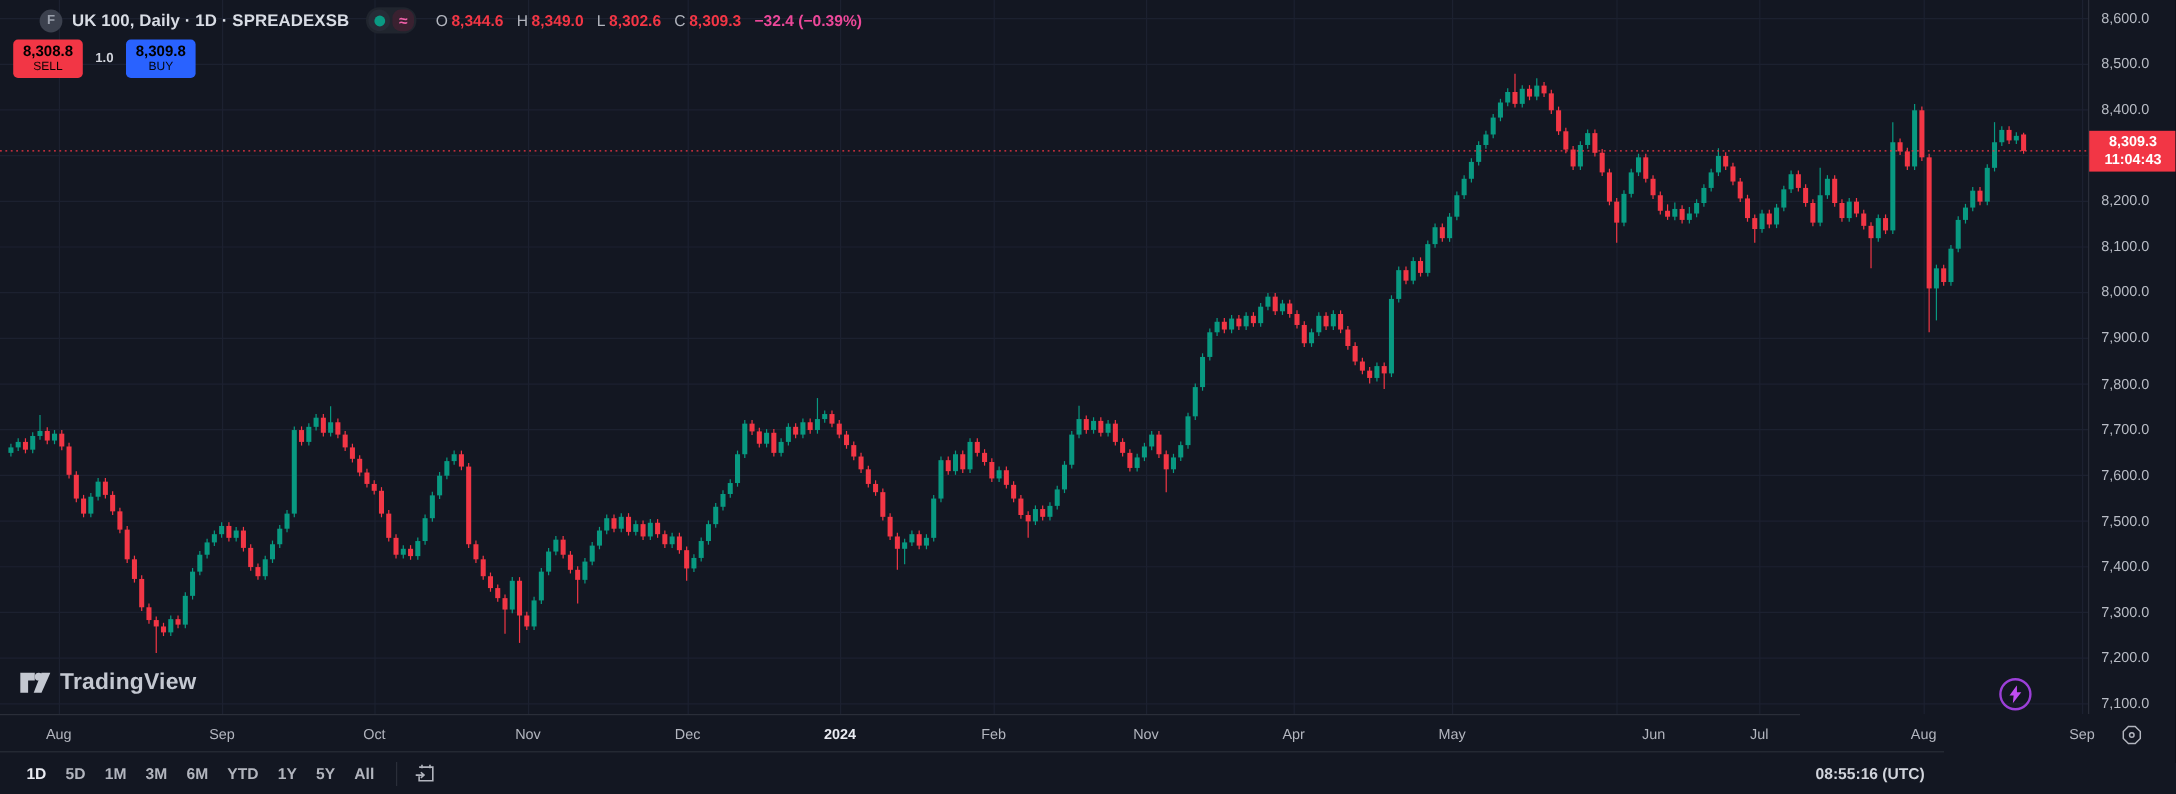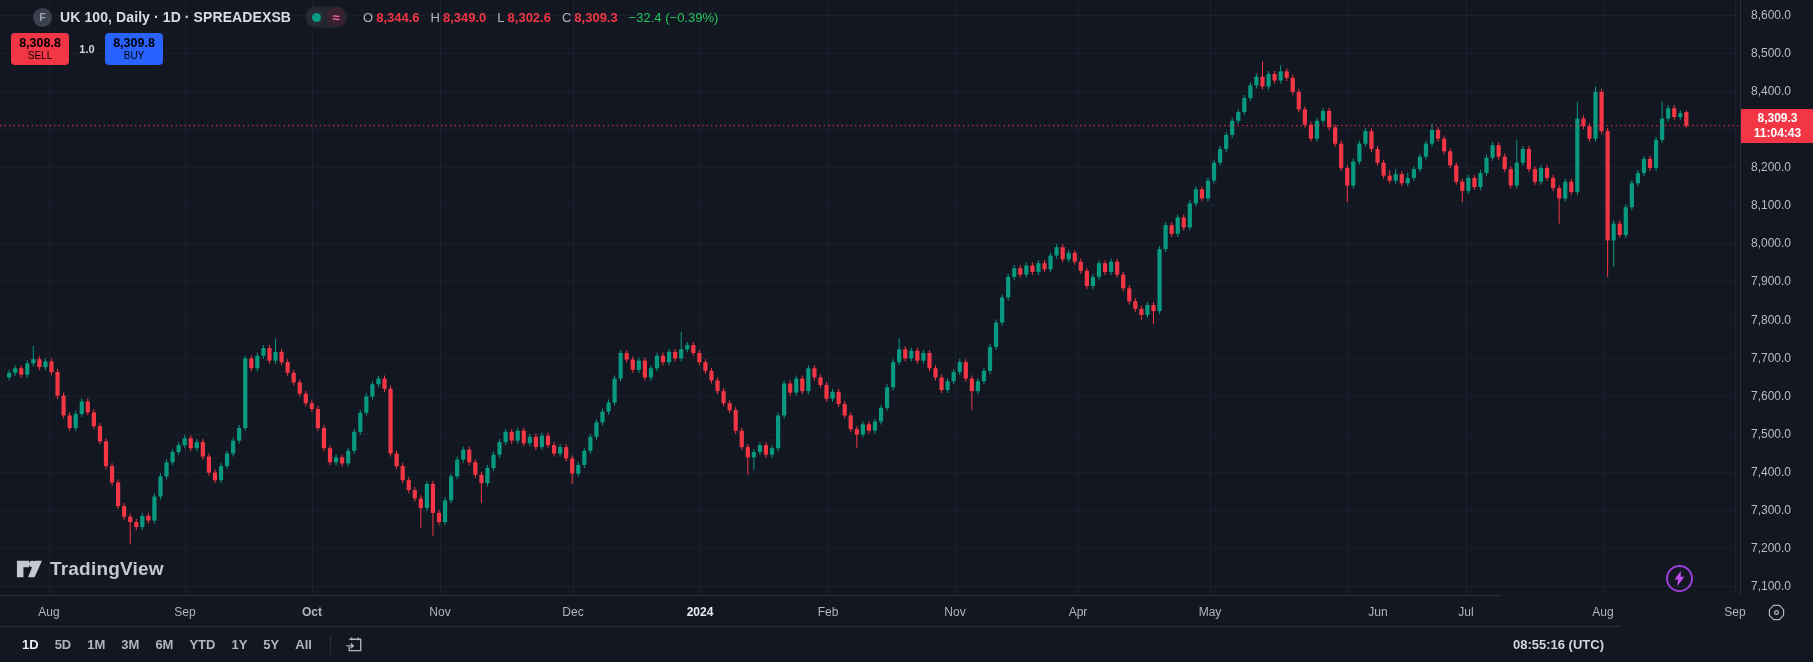--- a/index.html
+++ b/index.html
@@ -14,21 +14,21 @@
             font-size:11px;font-weight:700;display:flex;align-items:center;justify-content:center;}
   .sym-title{margin-left:8px;color:#d8dce4;font-size:14px;font-weight:600;letter-spacing:.1px;}
   .status-pill{margin-left:14px;display:flex;align-items:center;background:#20252e;border-radius:11px;padding:2px;gap:2px;}
   .dot-wrap{width:18px;height:18px;border-radius:50%;background:#262b36;display:flex;align-items:center;justify-content:center;}
   .green-dot{width:9px;height:9px;border-radius:50%;background:#0a9a83;}
   .delay-wrap{width:18px;height:18px;border-radius:7px;background:#3a2130;color:#f060a8;
               font-size:13px;font-weight:700;display:flex;align-items:center;justify-content:center;}
   .ohlc{margin-left:16px;display:flex;align-items:center;font-size:13px;white-space:nowrap;}
   .ohlc .lab{color:#b2b5be;margin-right:3px;}
   .ohlc .val{color:#f23645;margin-right:11px;font-weight:600;}
-  .ohlc .chg{color:#22c55e;font-weight:400;}
+  .ohlc .chg{color:#ec4899;font-weight:700;}
   
   .trade{position:absolute;left:11px;top:33px;display:flex;align-items:center;z-index:5;}
   .trade-btn{width:58px;border-radius:4px;color:#000000;text-align:center;padding:3px 0 4px;cursor:pointer;}
   .trade-btn .p{font-size:12.5px;font-weight:700;line-height:14px;}
   .trade-btn .l{font-size:10px;line-height:11px;opacity:.95;}
   .sell{background:#f23645;}
   .buy{background:#2962ff;}
   .spread{color:#d1d4dc;font-size:11px;font-weight:600;width:36px;text-align:center;}
   
   .watermark{position:absolute;left:16px;top:557px;display:flex;align-items:center;gap:8px;
@@ -734,21 +734,21 @@
 
   <div class="time-axis" id="time-axis">
     <div class="corner-icon">
       <svg width="17" height="17" viewBox="0 0 18 18">
         <path fill="none" stroke="#b2b5be" stroke-width="1.3" d="M6 1.5h6L16.5 6v6L12 16.5H6L1.5 12V6z"></path>
         <circle cx="9" cy="9" r="2" fill="none" stroke="#b2b5be" stroke-width="1.3"></circle>
       </svg>
     </div>
   <div class="month" style="left: 49px;">Aug</div>
       <div class="month" style="left: 185px;">Sep</div>
-      <div class="month" style="left: 312px; font-weight: bold;">Oct</div>
+      <div class="month" style="left: 312px;">Oct</div>
       <div class="month" style="left: 440px;">Nov</div>
       <div class="month" style="left: 573px;">Dec</div>
       <div class="month year" style="left: 700px;">2024</div>
       <div class="month" style="left: 828px;">Feb</div>
       <div class="month" style="left: 955px;">Nov</div>
       <div class="month" style="left: 1078px;">Apr</div>
       <div class="month" style="left: 1210px;">May</div>
       <div class="month" style="left: 1347px; margin-left: 31px;">Jun</div>
       <div class="month" style="left: 1466px;">Jul</div>
       <div class="month" style="left: 1603px;">Aug</div>

